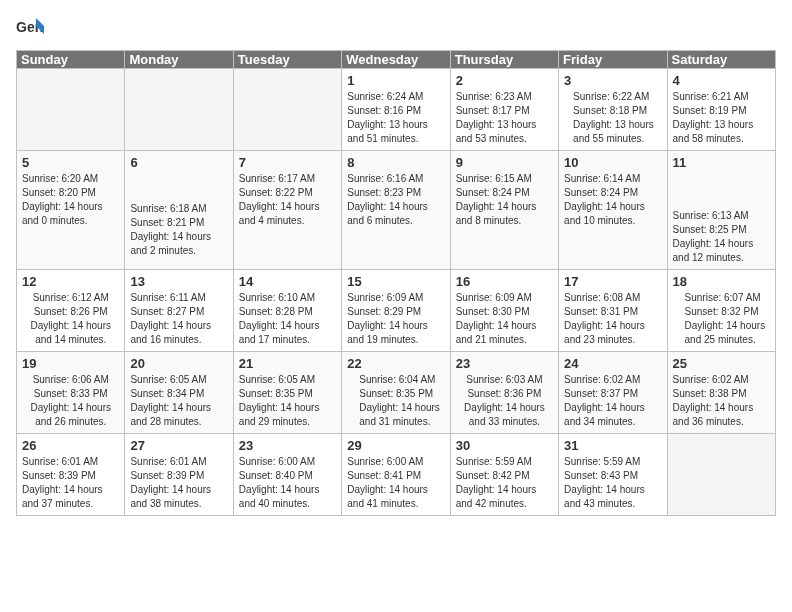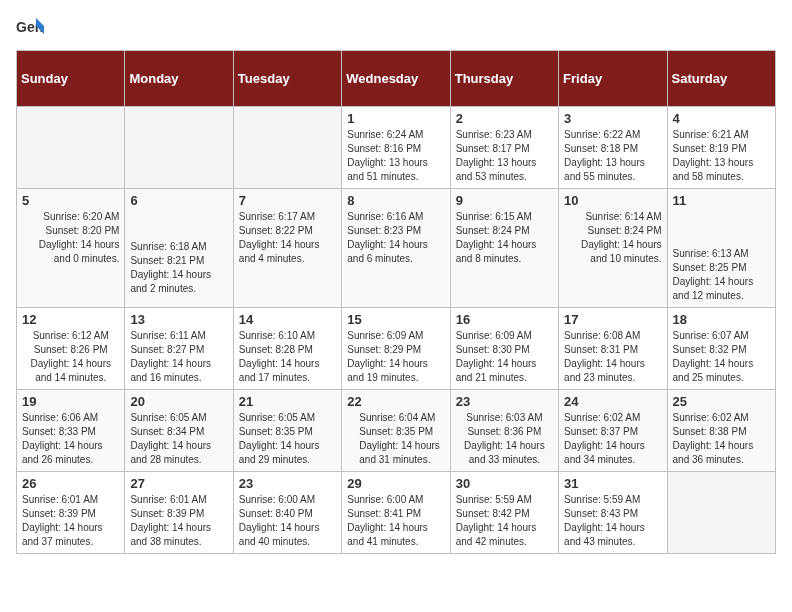--- a/index.html
+++ b/index.html
@@ -46,25 +46,25 @@
     .location-title {
       font-size: 16px;
       color: #333;
     }
     table {
       width: 100%;
       border-collapse: collapse;
       table-layout: fixed;
     }
     th {
-      background-color: #7f1d1d;
+      background-color: #737373;
       color: #fff;
       font-size: 13px;
       font-weight: bold;
-      padding: 20px 4px;
+      padding: 1px 4px;
       text-align: left;
       border: 1px solid #c0c0c0;
     }
     td {
       vertical-align: top;
       border: 1px solid #c0c0c0;
       padding: 4px 5px;
       font-size: 10.5px;
       color: #333;
       background: #fff;
@@ -138,37 +138,37 @@
         </td>
         <td>
           <span class="day-number">2</span>
           <div class="day-info" style="white-space: pre-line;">Sunrise: 6:23 AM
 Sunset: 8:17 PM
 Daylight: 13 hours
 and 53 minutes.</div>
         </td>
         <td>
           <span class="day-number">3</span>
-          <div class="day-info" style="white-space: pre-line;">Sunrise: 6:22 AM
+          <div class="day-info" style="white-space: pre-line; margin-left: 9px;">Sunrise: 6:22 AM
 Sunset: 8:18 PM
 Daylight: 13 hours
 and 55 minutes.</div>
         </td>
         <td>
           <span class="day-number">4</span>
           <div class="day-info" style="white-space: pre-line;">Sunrise: 6:21 AM
 Sunset: 8:19 PM
 Daylight: 13 hours
 and 58 minutes.</div>
         </td>
       </tr>
       <tr>
         <td>
           <span class="day-number">5</span>
-          <div class="day-info" style="white-space: pre-line; text-align: right;">Sunrise: 6:20 AM
+          <div class="day-info" style="white-space: pre-line;">Sunrise: 6:20 AM
 Sunset: 8:20 PM
 Daylight: 14 hours
 and 0 minutes.</div>
         </td>
         <td>
           <span class="day-number">6</span>
           <div class="day-info" style="white-space: pre-line; margin-top: 32px;">Sunrise: 6:18 AM
 Sunset: 8:21 PM
 Daylight: 14 hours
 and 2 minutes.</div>
@@ -189,21 +189,21 @@
         </td>
         <td>
           <span class="day-number">9</span>
           <div class="day-info" style="white-space: pre-line;">Sunrise: 6:15 AM
 Sunset: 8:24 PM
 Daylight: 14 hours
 and 8 minutes.</div>
         </td>
         <td>
           <span class="day-number">10</span>
-          <div class="day-info" style="white-space: pre-line; text-align: right;">Sunrise: 6:14 AM
+          <div class="day-info" style="white-space: pre-line;">Sunrise: 6:14 AM
 Sunset: 8:24 PM
 Daylight: 14 hours
 and 10 minutes.</div>
         </td>
         <td>
           <span class="day-number">11</span>
           <div class="day-info" style="white-space: pre-line; margin-top: 39px;">Sunrise: 6:13 AM
 Sunset: 8:25 PM
 Daylight: 14 hours
 and 12 minutes.</div>
@@ -247,30 +247,30 @@
         </td>
         <td>
           <span class="day-number">17</span>
           <div class="day-info" style="white-space: pre-line;">Sunrise: 6:08 AM
 Sunset: 8:31 PM
 Daylight: 14 hours
 and 23 minutes.</div>
         </td>
         <td>
           <span class="day-number">18</span>
-          <div class="day-info" style="white-space: pre-line;">Sunrise: 6:07 AM
+          <div class="day-info" style="white-space: pre-line; margin-left: 12px;">Sunrise: 6:07 AM
 Sunset: 8:32 PM
 Daylight: 14 hours
 and 25 minutes.</div>
         </td>
       </tr>
       <tr>
         <td>
           <span class="day-number">19</span>
-          <div class="day-info" style="white-space: pre-line;">Sunrise: 6:06 AM
+          <div class="day-info" style="white-space: pre-line; text-align: center;">Sunrise: 6:06 AM
 Sunset: 8:33 PM
 Daylight: 14 hours
 and 26 minutes.</div>
         </td>
         <td>
           <span class="day-number">20</span>
           <div class="day-info" style="white-space: pre-line;">Sunrise: 6:05 AM
 Sunset: 8:34 PM
 Daylight: 14 hours
 and 28 minutes.</div>

